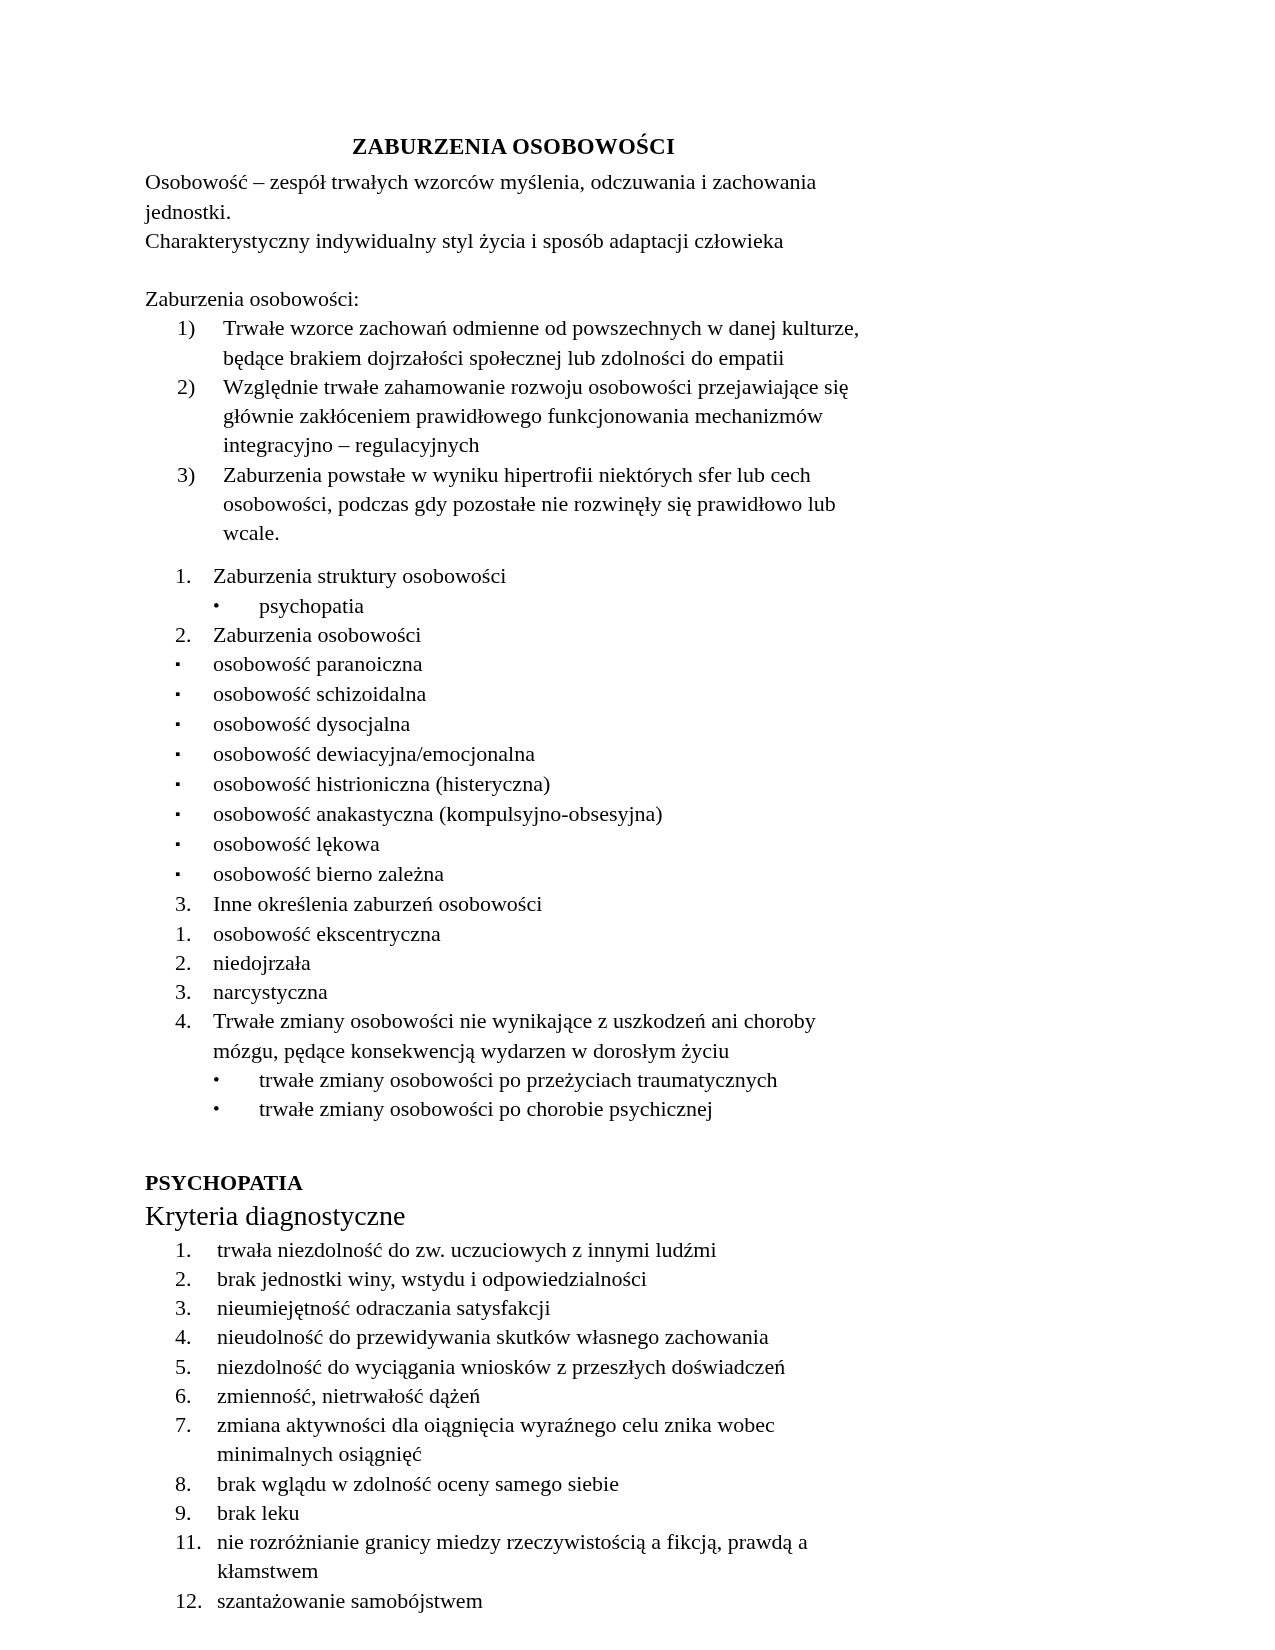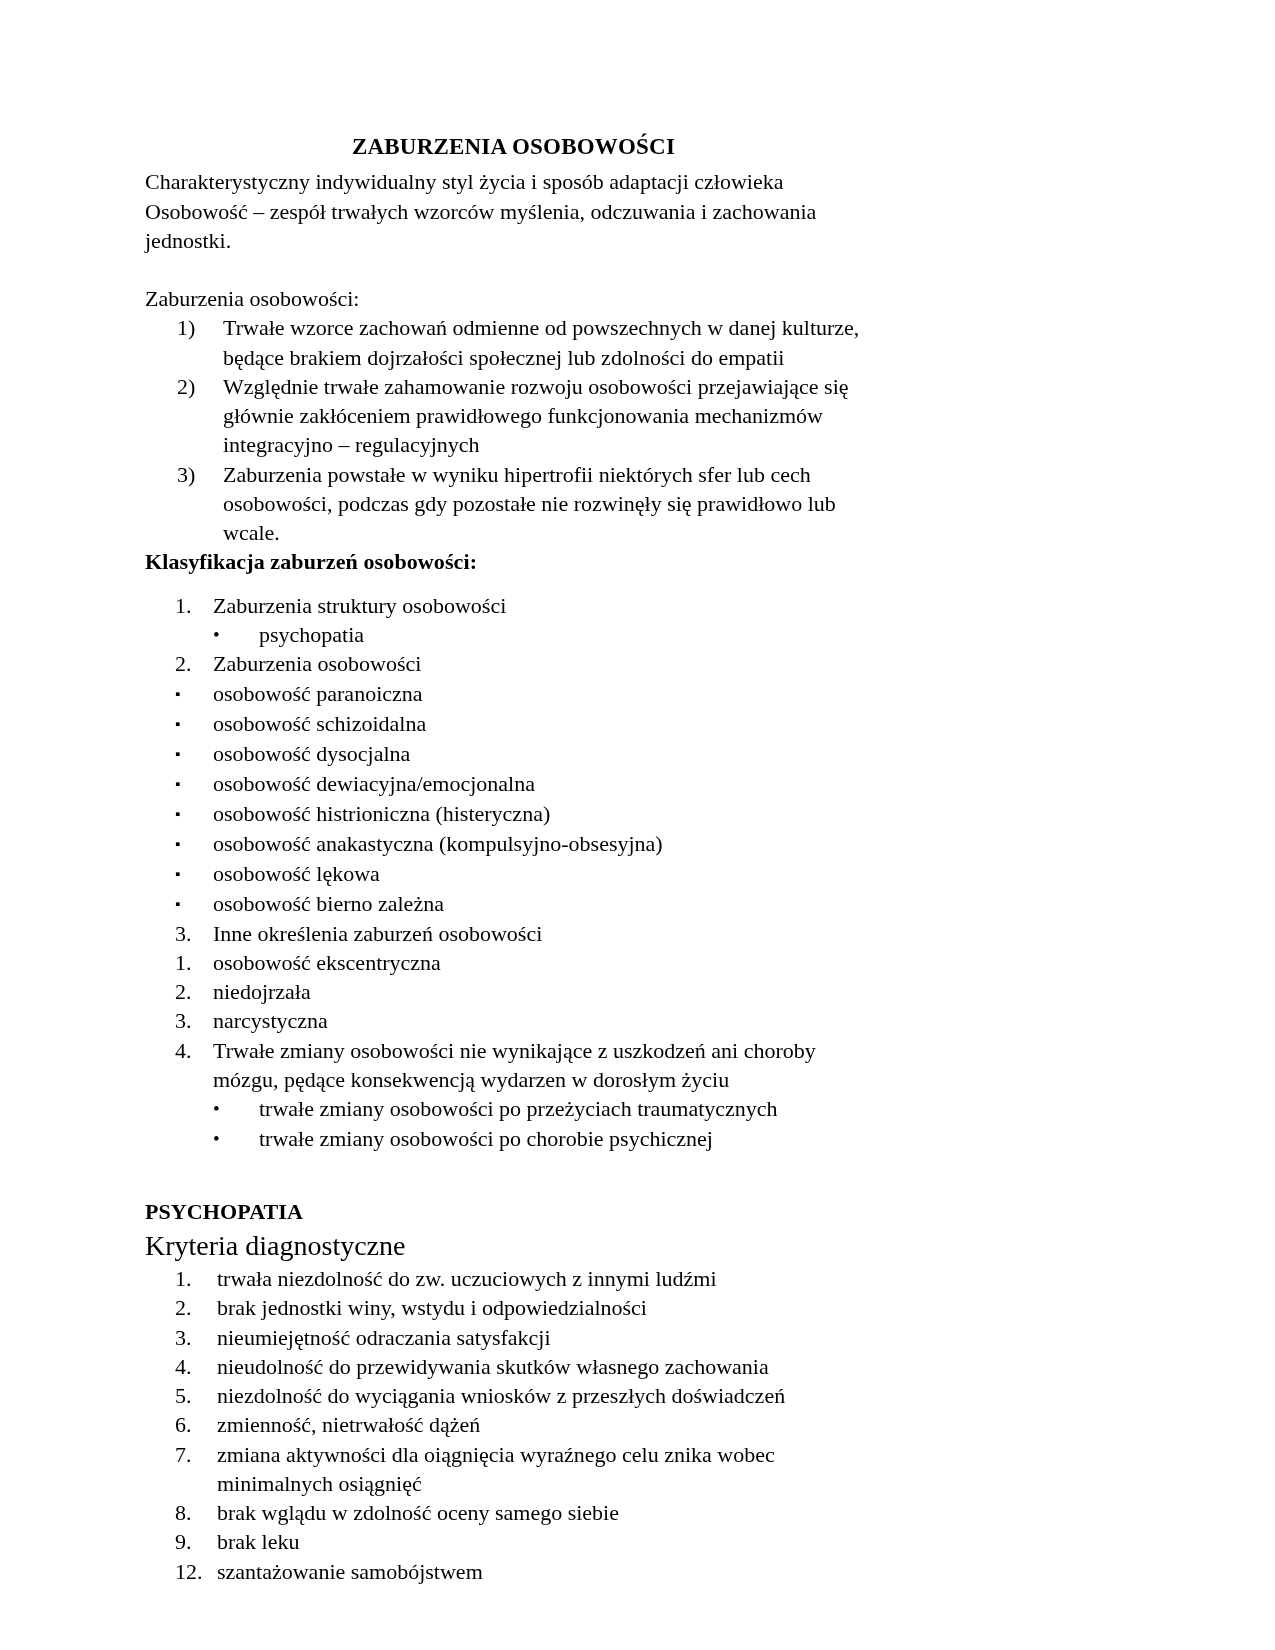--- a/index.html
+++ b/index.html
@@ -125,43 +125,42 @@
     width: 42px;
   }
 </style>
 </head>
 <body>
 
 <div class="page">
 
   <h1 class="doc-title">ZABURZENIA OSOBOWOŚCI</h1>
 
+  <p class="para">Osobowość – zespół trwałych wzorców myślenia, odczuwania i zachowania jednostki.</p>
   <p class="para">Charakterystyczny indywidualny styl życia i sposób adaptacji człowieka</p>
-  <p class="para">Osobowość – zespół trwałych wzorców myślenia, odczuwania i zachowania jednostki.</p>
 
   <div class="spacer-line"></div>
 
   <p class="para">Zaburzenia osobowości:</p>
 
   <div>
     <div class="li lvl-paren">
       <span class="marker">1)</span>
       <span class="body">Trwałe wzorce zachowań odmienne od powszechnych w danej kulturze, będące brakiem dojrzałości społecznej lub zdolności do empatii</span>
     </div>
     <div class="li lvl-paren">
       <span class="marker">2)</span>
       <span class="body">Względnie trwałe zahamowanie rozwoju osobowości przejawiające się głównie zakłóceniem prawidłowego funkcjonowania mechanizmów integracyjno – regulacyjnych</span>
     </div>
     <div class="li lvl-paren">
       <span class="marker">3)</span>
       <span class="body">Zaburzenia powstałe w wyniku hipertrofii niektórych sfer lub cech osobowości, podczas gdy pozostałe nie rozwinęły się prawidłowo lub wcale.</span>
     </div>
   </div>
 
-  <p class="section-head">Klasyfikacja zaburzeń osobowości:</p>
 
   <div class="spacer-small"></div>
 
   <div>
     <div class="li lvl-dec">
       <span class="marker">1.</span>
       <span class="body">Zaburzenia struktury osobowości</span>
     </div>
     <div class="li lvl-disc">
       <span class="marker">•</span>
@@ -269,18 +268,22 @@
     </div>
     <div class="li lvl-crit">
       <span class="marker">8.</span>
       <span class="body">brak wglądu w zdolność oceny samego siebie</span>
     </div>
     <div class="li lvl-crit">
       <span class="marker">9.</span>
       <span class="body">brak leku</span>
     </div>
     <div class="li lvl-crit">
+      <span class="marker">11.</span>
+      <span class="body">nie rozróżnianie granicy miedzy rzeczywistością a fikcją, prawdą a kłamstwem</span>
+    </div>
+    <div class="li lvl-crit">
       <span class="marker">12.</span>
       <span class="body">szantażowanie samobójstwem</span>
     </div>
   </div>
 
 </div>
 
 </body></html>

